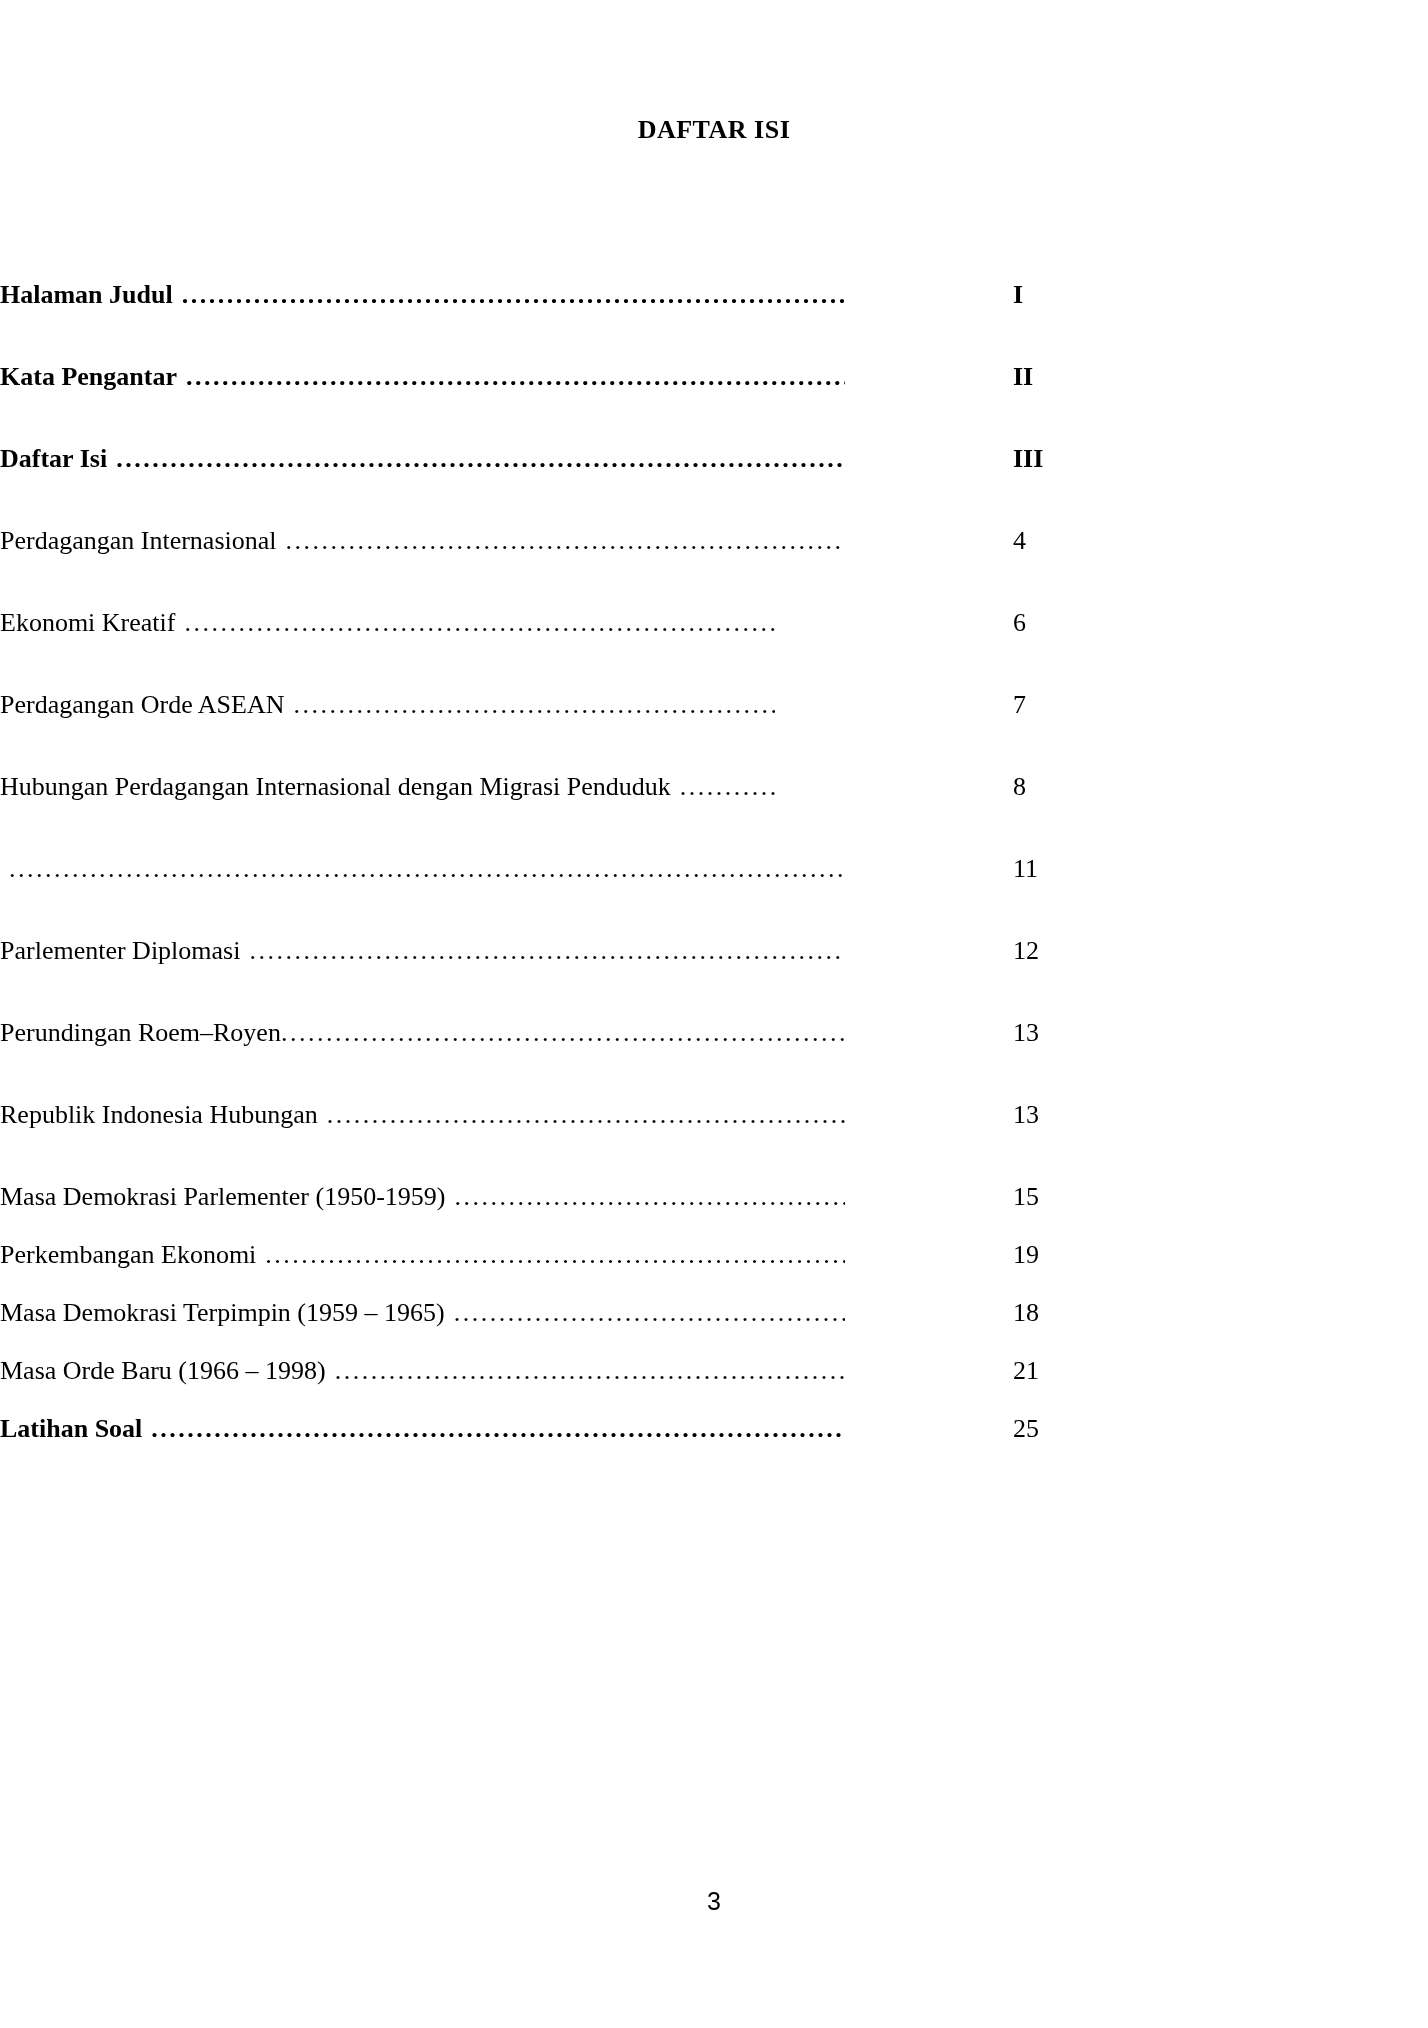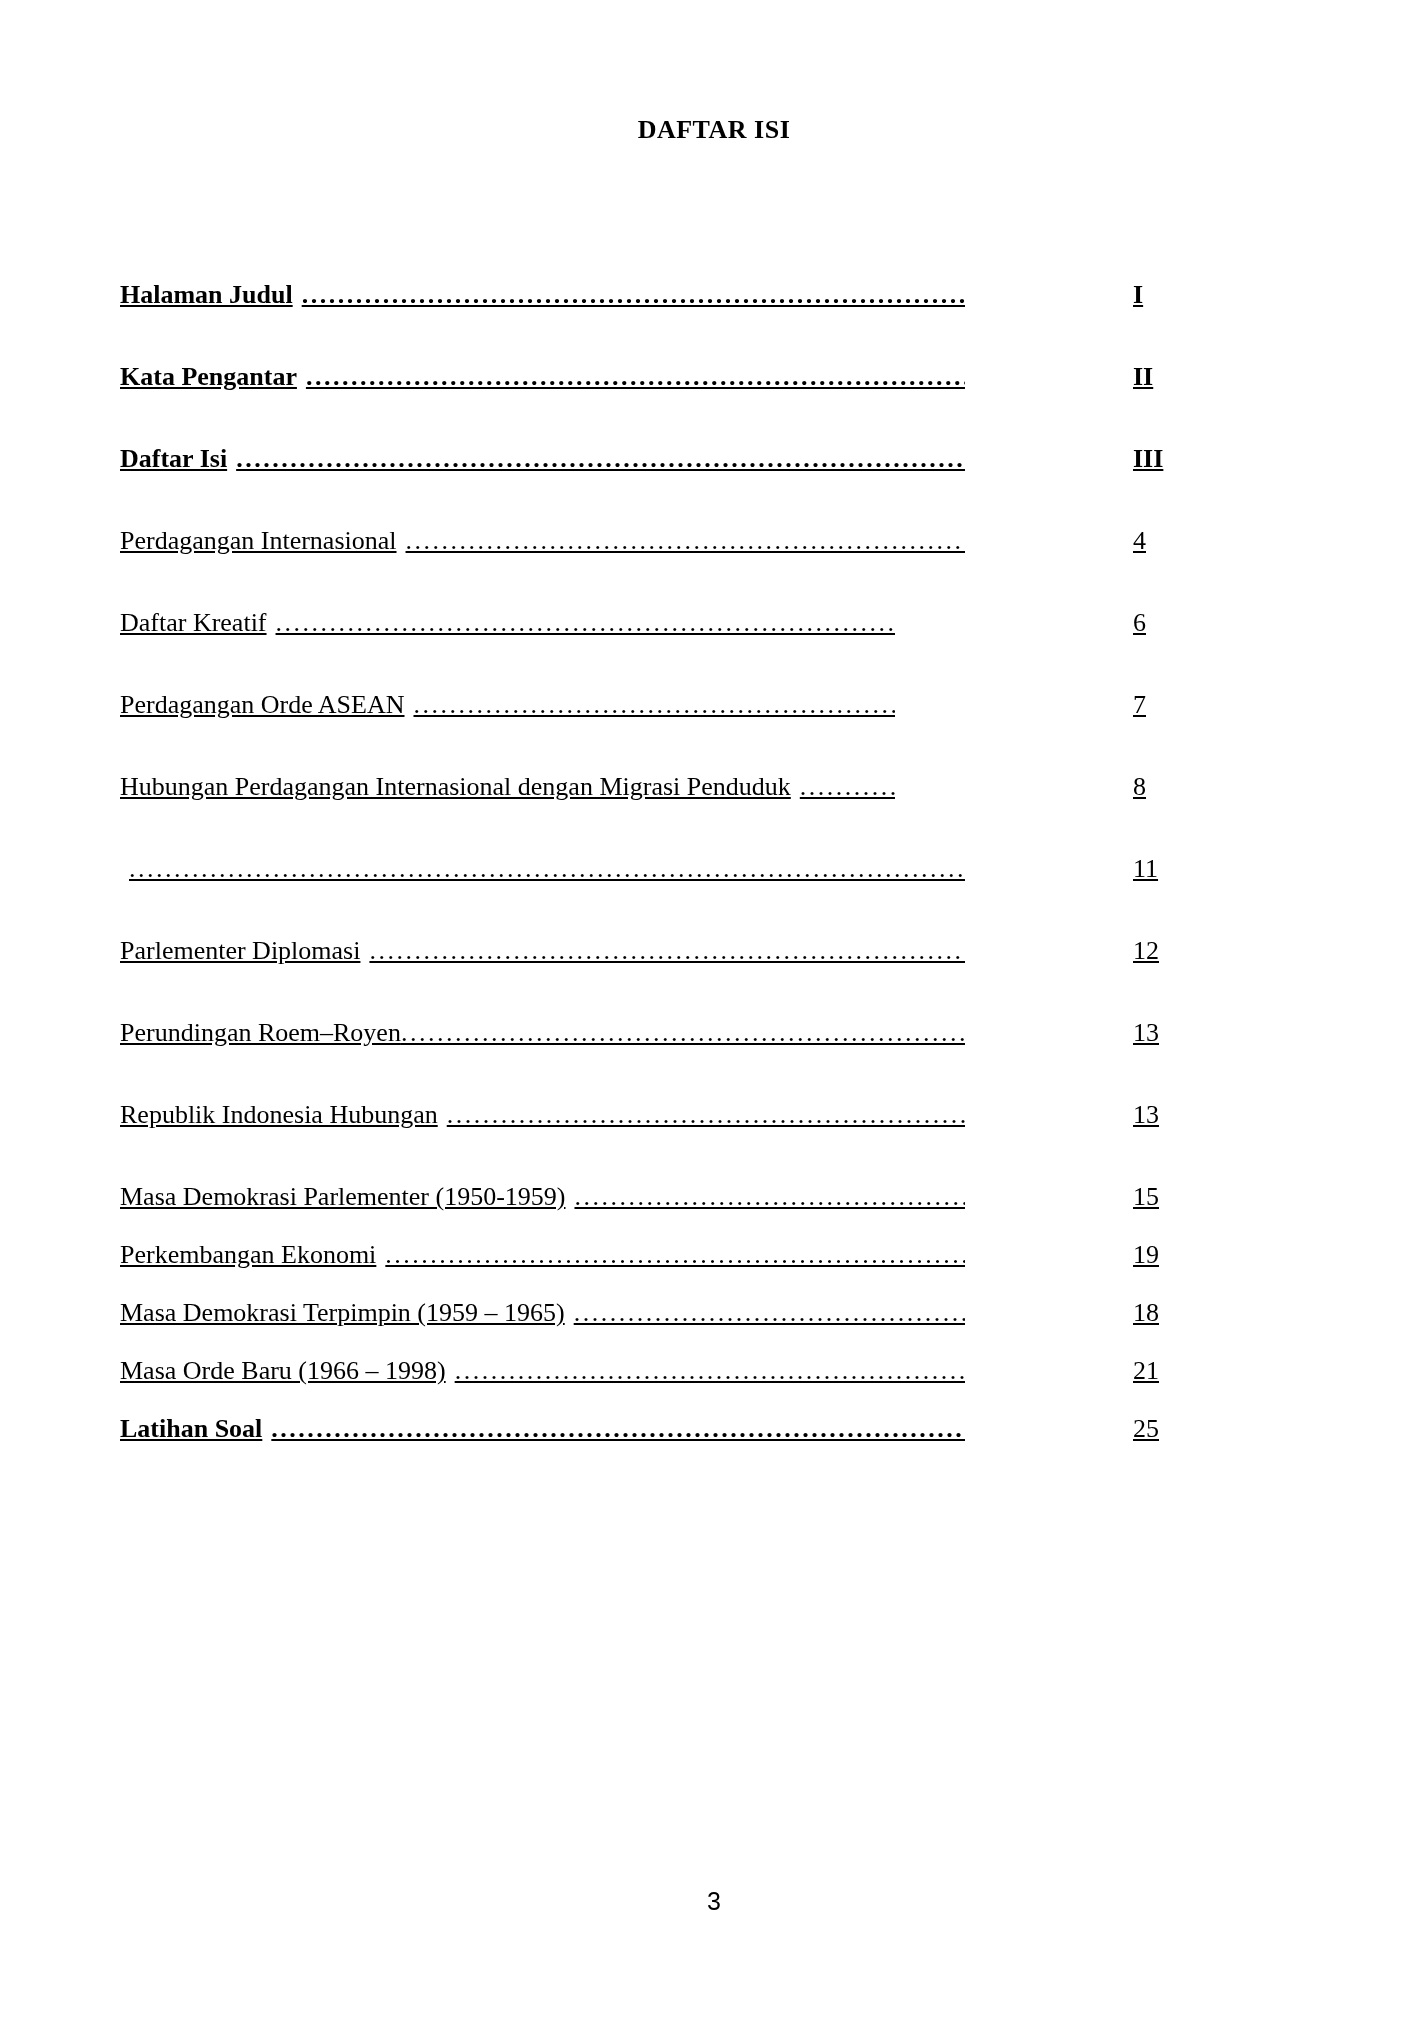--- a/index.html
+++ b/index.html
@@ -19,23 +19,21 @@
     margin: 0;
     padding-top: 112px;
     font-size: 26px;
     font-weight: bold;
     line-height: 36px;
     text-align: center;
     letter-spacing: 0.5px;
   }
   .toc {
     margin-top: 130px;
-    margin-left: 120px;
     width: 1088px;
-    text-decoration: underline;
   }
   .row {
     display: flex;
     align-items: baseline;
     height: 34px;
     line-height: 34px;
     font-size: 26px;
   }
   .row.gap-large { margin-bottom: 48px; }
   .row.gap-small { margin-bottom: 24px; }
@@ -98,21 +96,21 @@
     <span class="label">Daftar Isi</span>
     <span class="leader">................................................................................................................................................................................</span>
     <span class="page-num">III</span>
   </div>
     <div class="row gap-large">
     <span class="label">Perdagangan Internasional</span>
     <span class="leader">................................................................................................................................................................................</span>
     <span class="page-num">4</span>
   </div>
     <div class="row gap-large">
-    <span class="label">Daftar Kreatif</span>
+    <span class="label">Ekonomi Kreatif</span>
     <span class="leader end-early">................................................................................................................................................................................</span>
     <span class="page-num">6</span>
   </div>
     <div class="row gap-large">
     <span class="label">Perdagangan Orde ASEAN</span>
     <span class="leader end-early">................................................................................................................................................................................</span>
     <span class="page-num">7</span>
   </div>
     <div class="row gap-large">
     <span class="label">Hubungan Perdagangan Internasional dengan Migrasi Penduduk</span>

